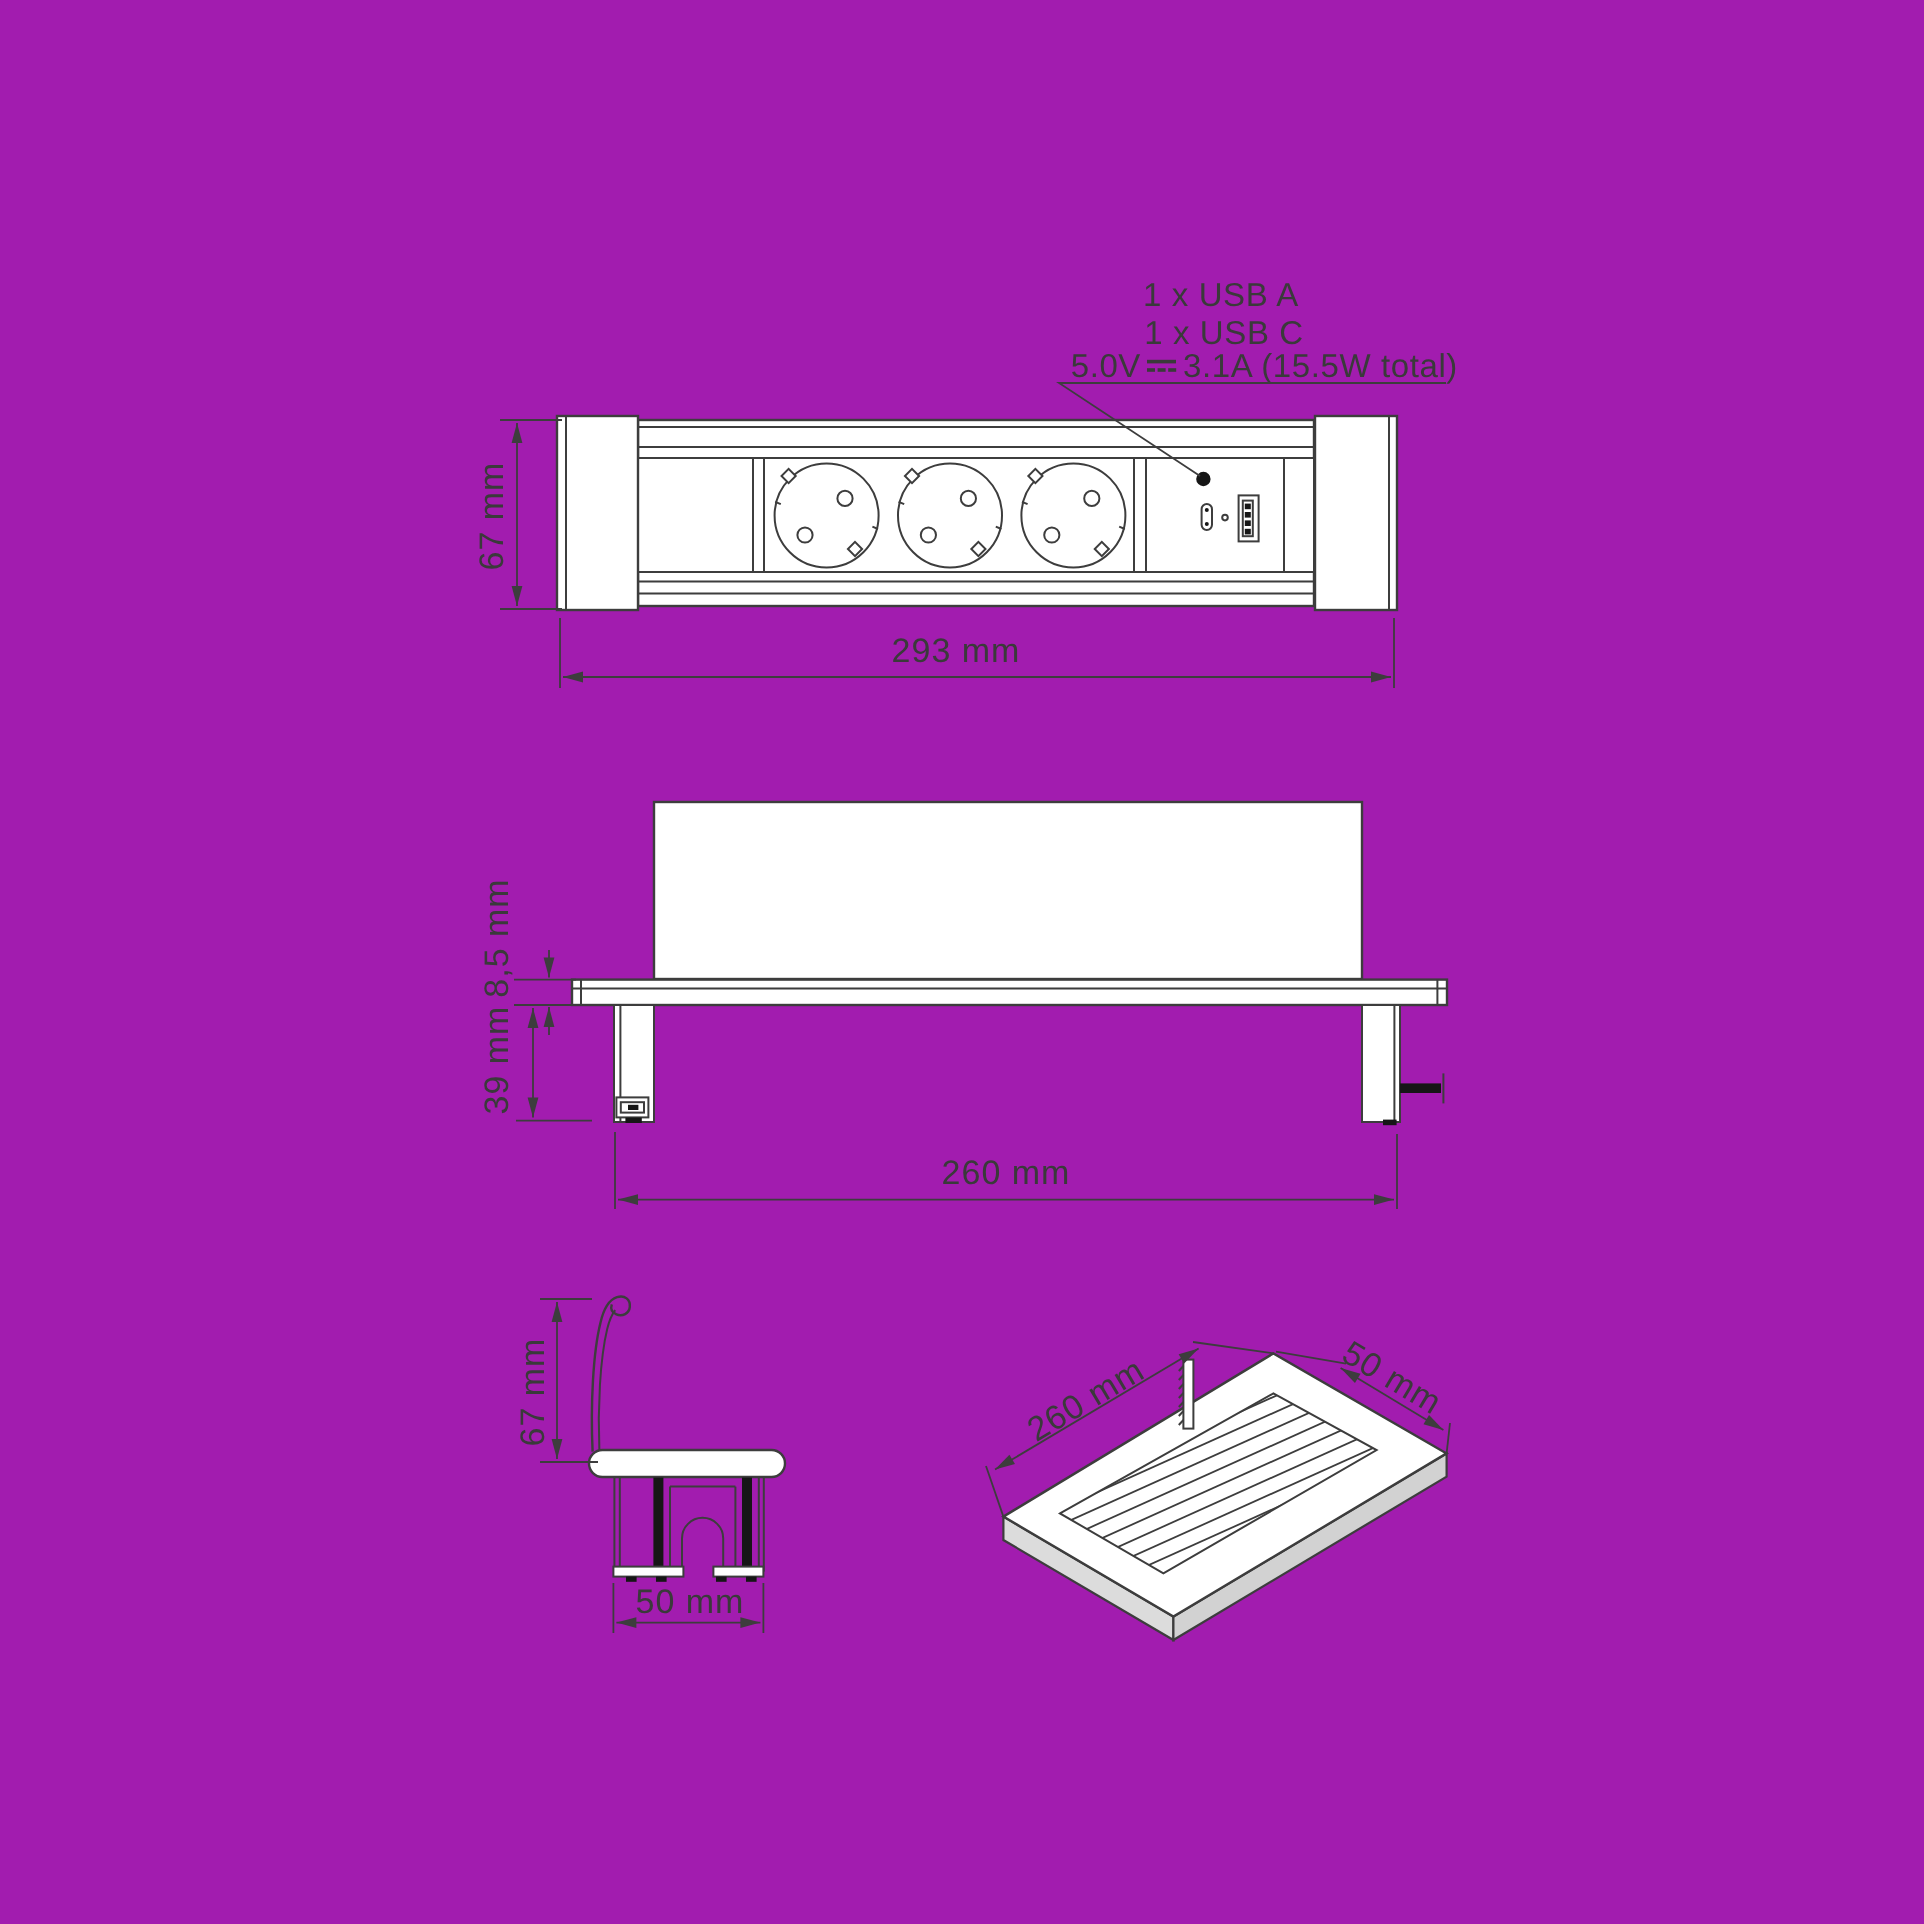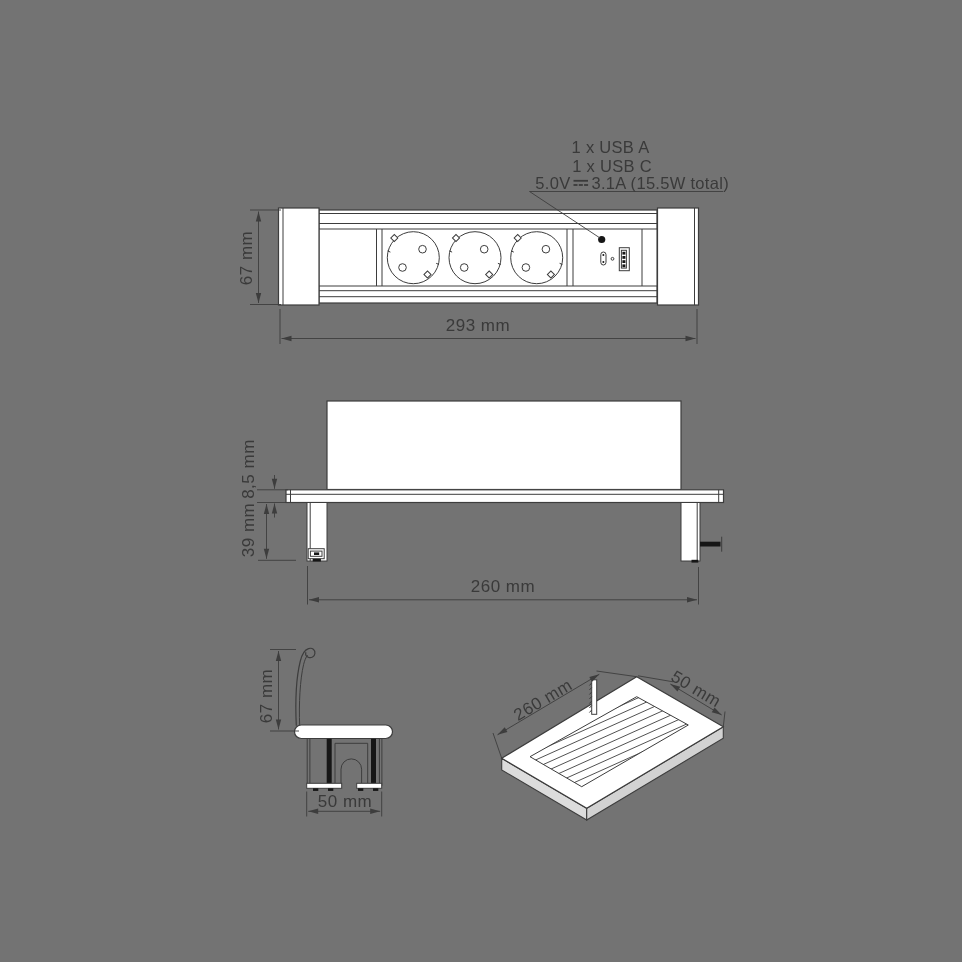--- a/index.html
+++ b/index.html
@@ -1,16 +1,16 @@
 <!DOCTYPE html>
 <html><head>
 <meta charset="utf-8">
 <style>
   html,body{margin:0;padding:0;background:#ffffff;}
-  .page{width:962px;height:962px;position:relative;background:#737373;overflow:hidden;}
+  .page{width:962px;height:962px;position:relative;background:#a21caf;overflow:hidden;}
   svg{display:block;}
   text{font-family:"Liberation Sans","DejaVu Sans",sans-serif;fill:#3a3a3a;}
   .dim-text{font-size:17px;letter-spacing:0.5px;}
   .ann-text{font-size:16.5px;letter-spacing:0.3px;}
   .ln{stroke:#3d3d3d;stroke-width:1.2;fill:none;}
   .ln-thin{stroke:#3d3d3d;stroke-width:1;fill:none;}
   .dim{stroke:#3d3d3d;stroke-width:0.9;fill:none;}
   .wht{fill:#ffffff;}
   .blk{fill:#161616;stroke:none;}
 </style>

